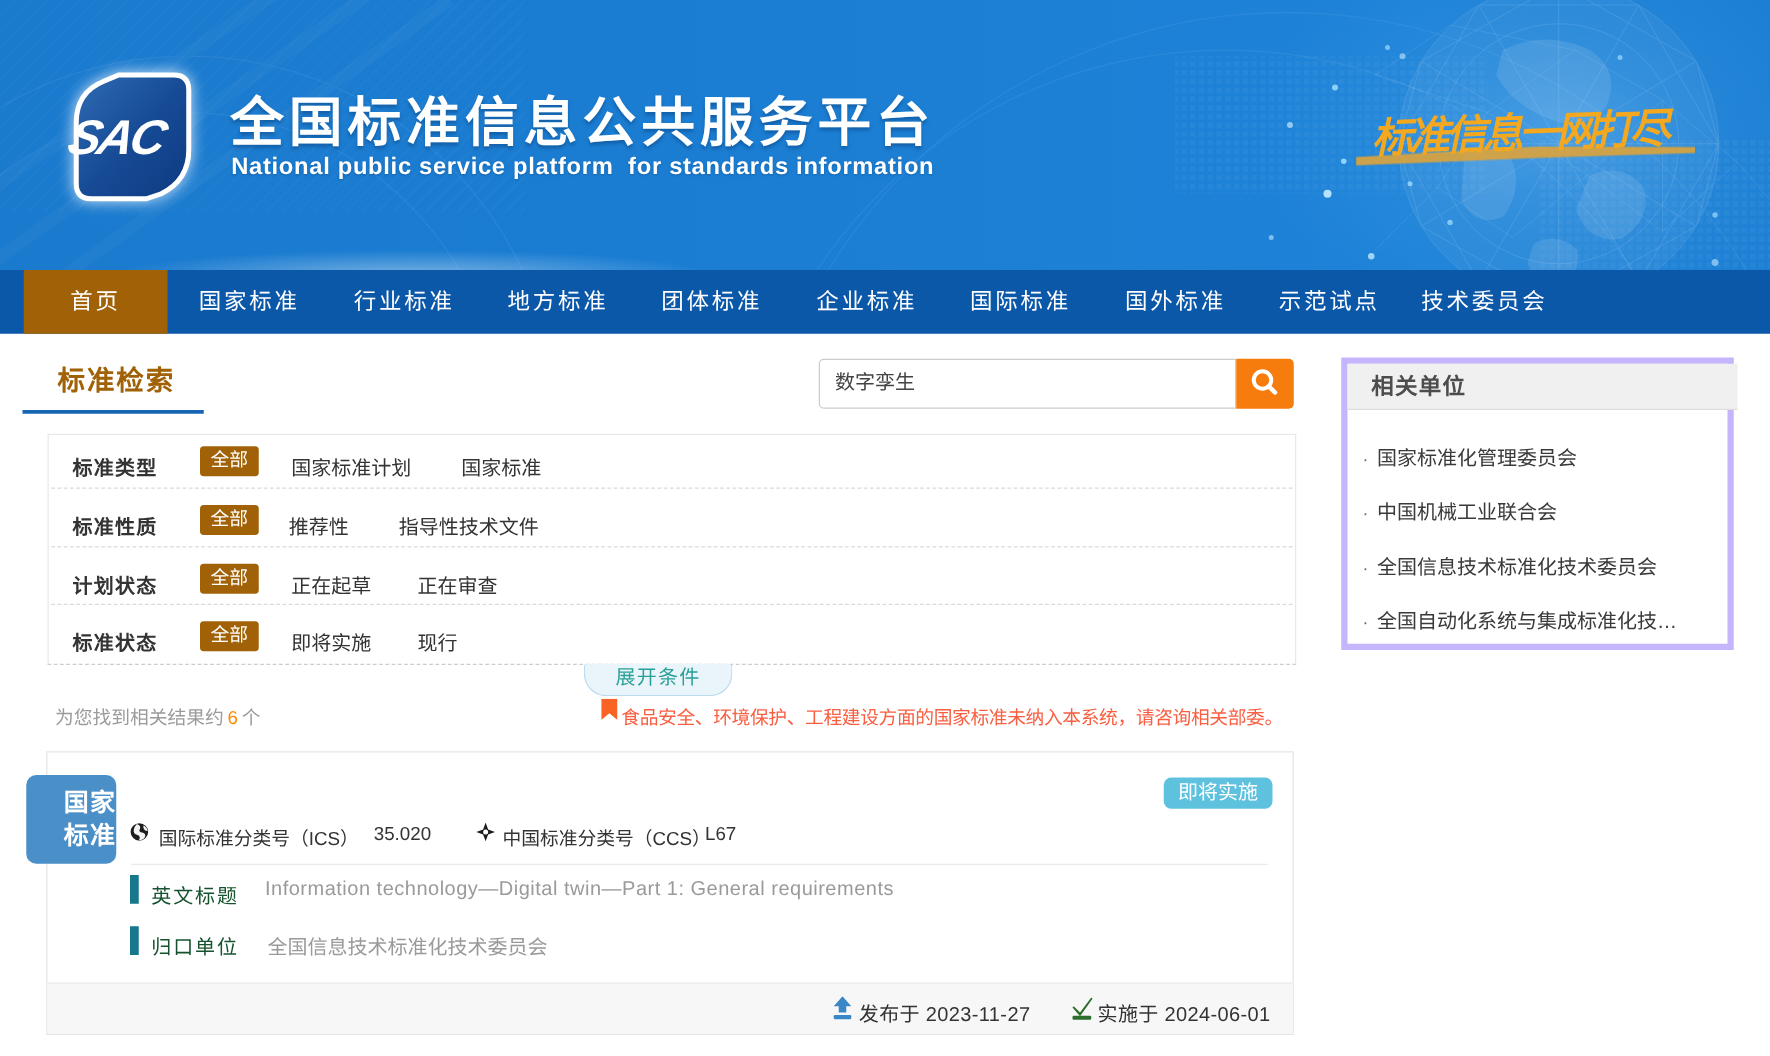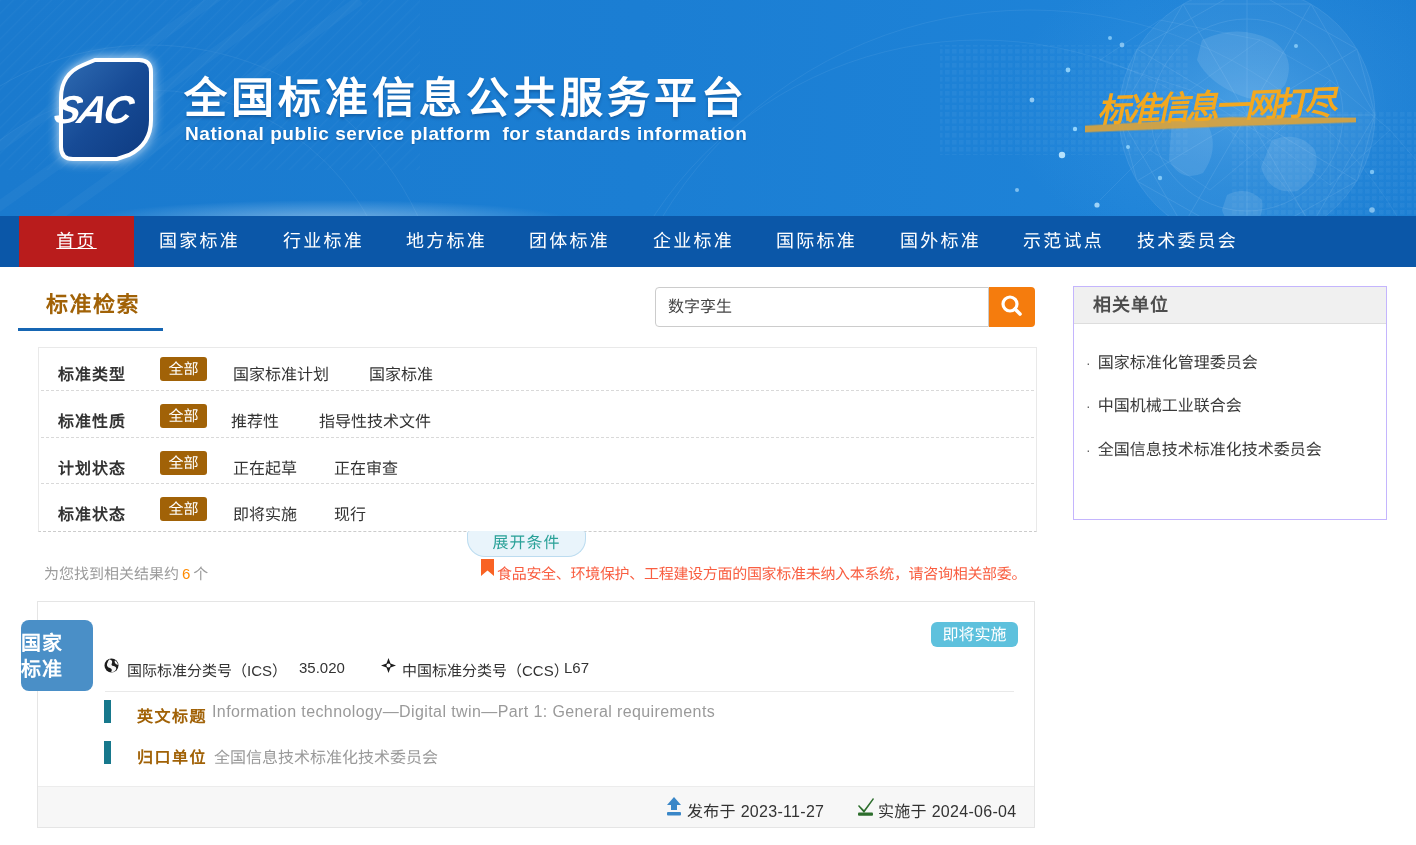--- a/index.html
+++ b/index.html
@@ -17,21 +17,21 @@
 #subtitle { position:absolute; left:185px; top:123px; font-size:19px; font-weight:bold;
   color:#fff; letter-spacing:0.55px; white-space:nowrap;
   text-shadow:0 1px 2px rgba(0,40,90,.3); }
 #slogan { position:absolute; left:1097px; top:80px; font-size:33px; font-weight:bold;
   font-style:italic; color:#f3a81f; letter-spacing:-3.5px; white-space:nowrap;
   transform:rotate(-2deg); }
 
 #nav { position:absolute; left:0; top:216px; width:1416px; height:51px; background:#0b57a8; }
 #nav div { position:absolute; top:0; height:51px; width:115px; line-height:51px;
   text-align:center; color:#fff; font-size:18px; letter-spacing:2.2px; }
-#nav div.on { background:#b91c1c;text-decoration:underline; }
+#nav div.on { background:#a16207; }
 
 #tabtitle { position:absolute; left:46px; top:286px; font-size:22px; font-weight:bold;
   color:#a16207; letter-spacing:1.5px; }
 #tabline { position:absolute; left:18px; top:328px; width:145px; height:3px; background:#1666b3; }
 #searchbox { position:absolute; left:655px; top:287px; width:334px; height:40px;
   border:1px solid #ccc; border-radius:4px 0 0 4px; background:#fff;
   line-height:38px; padding-left:12px; font-size:16px; color:#444; }
 #searchbtn { position:absolute; left:989px; top:287px; width:46px; height:40px;
   background:#f57c0d; border-radius:0 4px 4px 0; }
 
@@ -51,39 +51,39 @@
 #cnt { position:absolute; left:44px; top:562px; font-size:15px; color:#9b9b9b; }
 #cnt b { color:#ff8a00; font-weight:normal; }
 #notice { position:absolute; left:497px; top:562px; font-size:15px; color:#f95e41;
   letter-spacing:-0.3px; }
 #bookmark { position:absolute; left:481px; top:559px; }
 
 #card { position:absolute; left:37px; top:601px; width:998px; height:227px;
   border:1px solid #e5e5e5; background:#fff; }
 #badge { position:absolute; left:-17px; top:18px; width:72px; height:71px;
   background:#4a8fc7; border-radius:8px; color:#fff; font-size:20px; font-weight:bold;
-  text-align:left; line-height:26px; padding-top:10px; letter-spacing:1px; }
+  text-align:right; line-height:26px; padding-top:10px; letter-spacing:1px; }
 #ctitle { position:absolute; left:69px; top:22px; font-size:18px; font-weight:bold; white-space:nowrap; letter-spacing:-0.2px; }
 #ctitle .c1 { color:#1356a0; }
 #ctitle .c2 { color:#3579bd; }
 #ctitle .c3 { color:#c32121; }
 #ctag { position:absolute; left:893px; top:20px; width:87px; height:25px; background:#5ec1dd;
   border-radius:6px; color:#fff; font-size:16px; text-align:center; line-height:25px; }
 .meta { position:absolute; top:57px; font-size:15px; color:#333; }
 #csep { position:absolute; left:67px; top:89px; width:909px; border-top:1px solid #e9e9e9; }
 .bar { position:absolute; left:66px; width:7px; height:23px; background:#17788c; }
-.rlabel { position:absolute; left:99px; font-size:16px; color:#a16207; letter-spacing:1.5px;font-weight:bold; }
+.rlabel { position:absolute; left:83px; font-size:16px; color:#14532d; letter-spacing:1.5px; }
 .rval { position:absolute; font-size:16px; color:#9a9a9a; }
 .rv-en { letter-spacing:0.4px; }
 #cfoot { position:absolute; left:0px; top:184px; width:996px; height:41px;
   background:#f7f7f7; border-top:1px solid #ececec; }
 .ftext { position:absolute; top:11px; font-size:16px; color:#333; letter-spacing:0.3px; }
 
 #side { position:absolute; left:1073px; top:286px; width:314px; height:234px;
-  border:1px solid #c4b5fd; background:#fff; }
+  border:5px solid #c4b5fd; background:#fff; }
 #side h3 { position:absolute; left:0; top:0; width:312px; height:37px; background:#f0f0f0;
   border-bottom:1px solid #ddd; font-size:18px; color:#4d4d4d; line-height:37px;
   padding-left:19px; letter-spacing:1px; font-weight:bold; }
 #side .item { position:absolute; left:12px; font-size:16px; color:#3a3a3a; white-space:nowrap; }
 #side .item i { font-style:normal; color:#666; margin-right:7px; font-size:14px; }
 </style>
 </head>
 <body>
 
 <div id="header">
@@ -269,22 +269,23 @@
   <div id="cfoot">
     <svg class="abs" style="left:627px; top:10px;" width="18" height="19" viewBox="0 0 18 19">
       <path d="M9,0 L16,8 L12,8 L12,13 L6,13 L6,8 L2,8 Z" fill="#3a87c8"></path>
       <rect x="2" y="15" width="14" height="3.4" rx="1" fill="#3a87c8"></rect>
     </svg>
     <span class="ftext" style="left:649px;">发布于 2023-11-27</span>
     <svg class="abs" style="left:818px; top:10px;" width="19" height="19" viewBox="0 0 19 19">
       <path d="M3,8 L8,13 L17,1 L18,2 L8,16 L2,9 Z" fill="#2d6e2d"></path>
       <rect x="2" y="15.5" width="15" height="3.2" rx="1" fill="#2d6e2d"></rect>
     </svg>
-    <span class="ftext" style="left:840px;">实施于 2024-06-04</span>
+    <span class="ftext" style="left:840px;">实施于 2024-06-01</span>
   </div>
 </div>
 
 <div id="side">
   <h3>相关单位</h3>
   <div class="item" style="top:62px;"><i>·</i>国家标准化管理委员会</div>
   <div class="item" style="top:105px;"><i>·</i>中国机械工业联合会</div>
   <div class="item" style="top:149px;"><i>·</i>全国信息技术标准化技术委员会</div>
+  <div class="item" style="top:192px;"><i>·</i>全国自动化系统与集成标准化技…</div>
 </div>
 
 </body></html>

